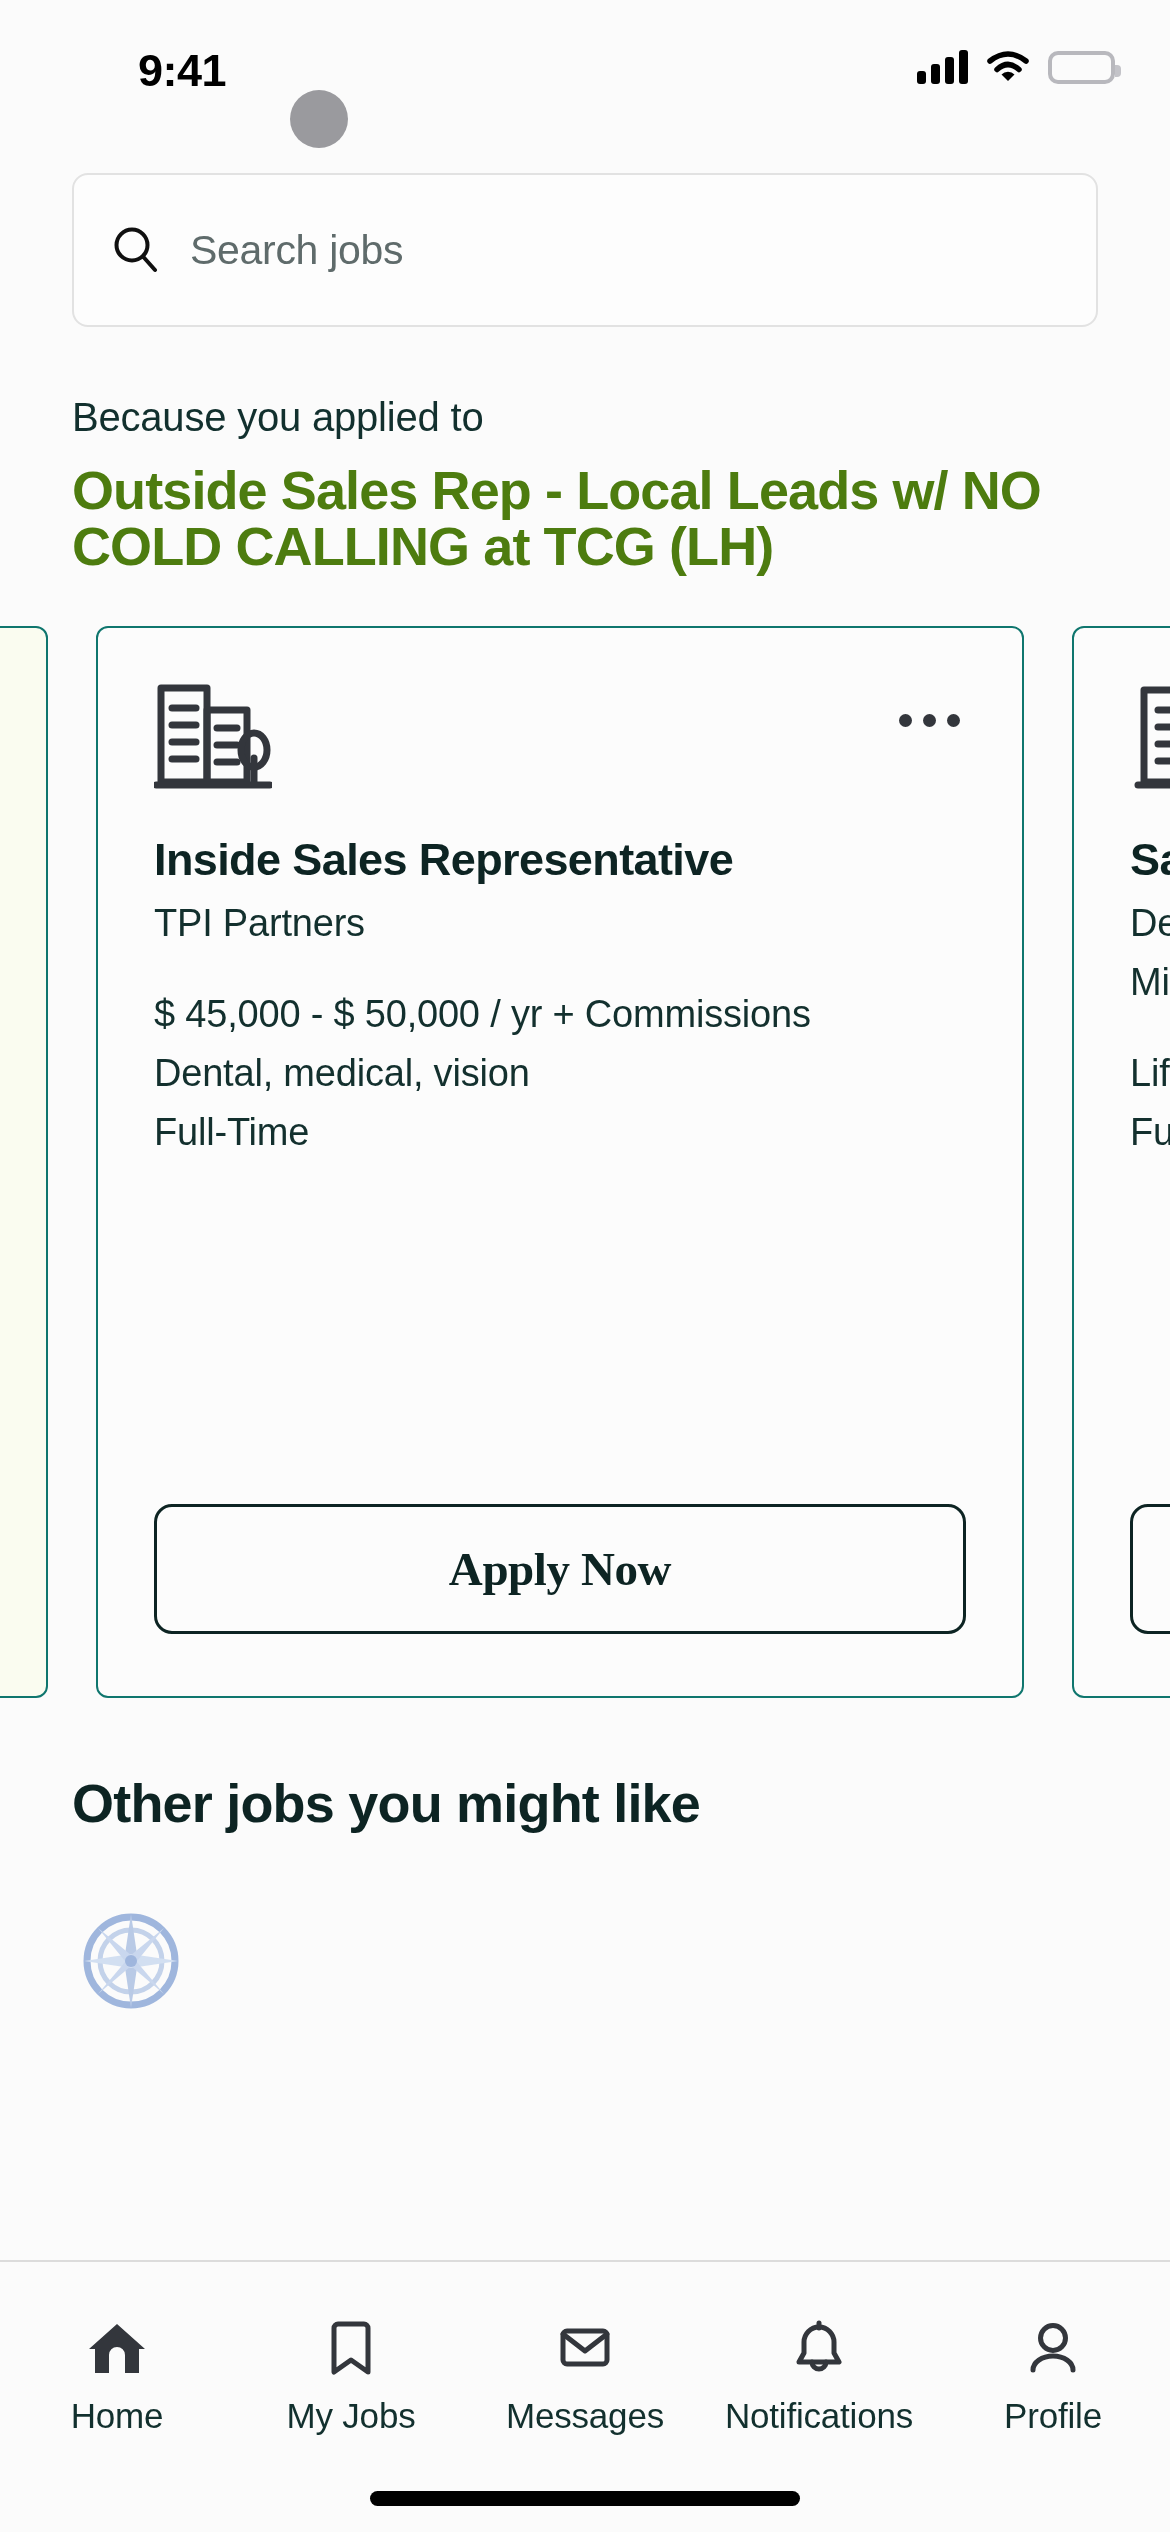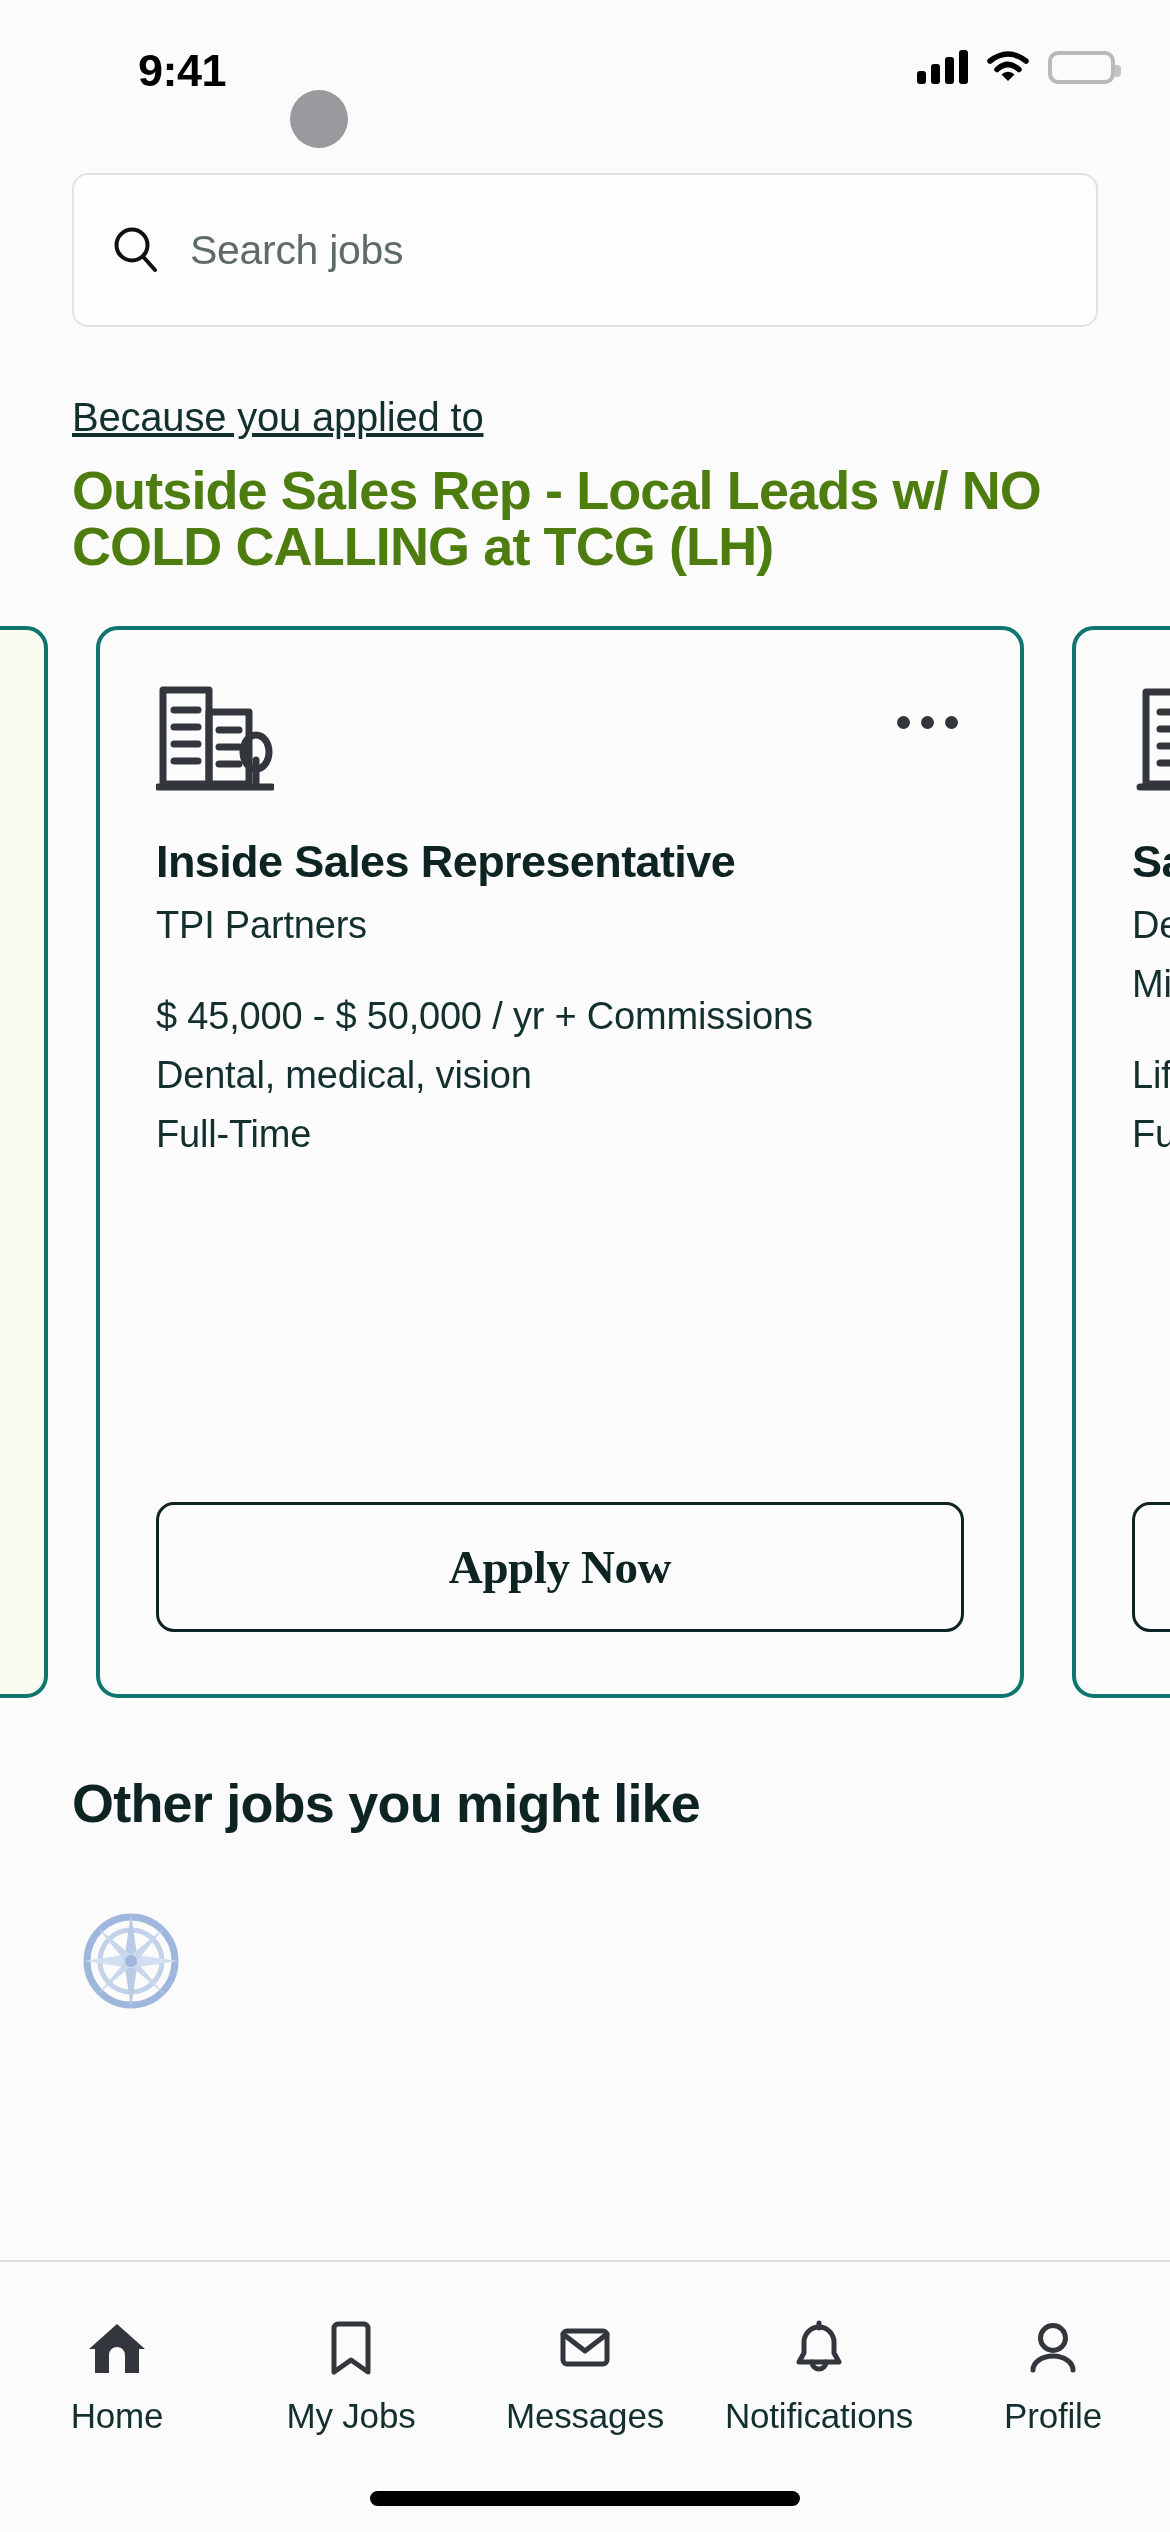--- a/index.html
+++ b/index.html
@@ -95,21 +95,20 @@
     color: #5f6b6b;
     letter-spacing: -0.3px;
   }
 
   
   .reason {
     margin: 68px 0 0 72px;
     font-size: 40px;
     color: #12302e;
     letter-spacing: -0.2px;
-    text-decoration: underline;
   }
   .job-headline {
     margin: 22px 72px 0 72px;
     font-size: 54px;
     font-weight: 700;
     line-height: 1.04;
     color: #4d7c0f;
     letter-spacing: -0.9px;
     max-width: 1010px;
   }
@@ -125,22 +124,22 @@
     position: absolute;
     left: 0; top: 0;
     display: flex;
     gap: 48px;
     padding-left: 0;
   }
   .job-card {
     width: 928px;
     min-width: 928px;
     height: 1072px;
-    border: 4px solid #0f766e;
-    border-radius: 22px;
+    border: 2px solid #0f766e;
+    border-radius: 12px;
     background: #fcfcfc;
     padding: 52px 56px 0 56px;
     position: relative;
   }
   .job-card.prev {
     margin-left: -880px;
     background: #fafcf0;
   }
   .card-top {
     display: flex;

